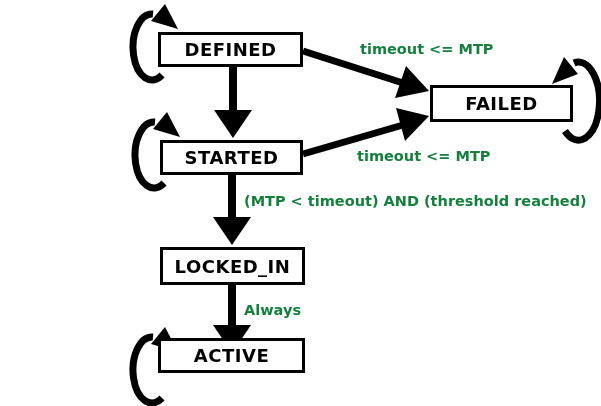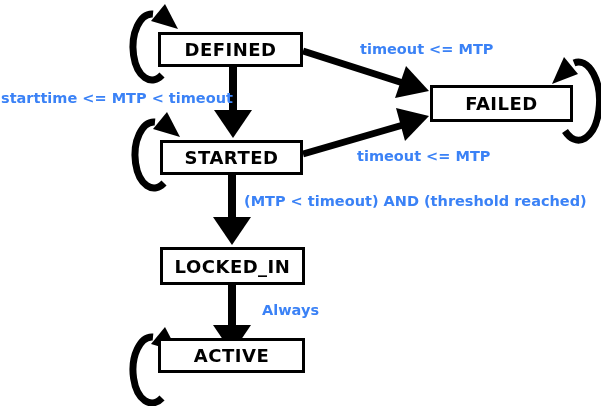--- a/index.html
+++ b/index.html
@@ -29,21 +29,21 @@
     font-weight: bold;
     font-size: 18px;
     letter-spacing: 0.5px;
     color: #000000;
     white-space: nowrap;
   }
   .edge-label {
     position: absolute;
     font-weight: bold;
     font-size: 14.5px;
-    color: #3b82f6;
+    color: #15803d;
     white-space: nowrap;
   }
 </style>
 </head>
 <body>
 
 <div class="canvas">
 
   <svg class="edges-layer" width="601" height="406" viewBox="0 0 601 406" xmlns="http://www.w3.org/2000/svg">
 
@@ -75,18 +75,17 @@
     <polygon points="232,353 213,325 251,325"></polygon>
   </svg>
 
   <div class="state-box" style="left:430px; top:85px;  width:143px; height:37px;">FAILED</div>
   <div class="state-box" style="left:158px; top:32px;  width:145px; height:35px;">DEFINED</div>
   <div class="state-box" style="left:160px; top:247px; width:145px; height:38px;">LOCKED_IN</div>
   <div class="state-box" style="left:160px; top:140px; width:143px; height:35px;">STARTED</div>
   <div class="state-box" style="left:158px; top:338px; width:147px; height:35px;">ACTIVE</div>
 
   <div class="edge-label" style="left:360px; top:41px;">timeout &lt;= MTP</div>
-  <div class="edge-label" style="left:1px; top:90px;">starttime &lt;= MTP &lt; timeout</div>
   <div class="edge-label" style="left:357px; top:148px;">timeout &lt;= MTP</div>
   <div class="edge-label" style="left:244px; top:193px;">(MTP &lt; timeout) AND (threshold reached)</div>
-  <div class="edge-label" style="left:262px; top:302px;">Always</div>
+  <div class="edge-label" style="left:244px; top:302px;">Always</div>
 
 </div>
 
 </body></html>

